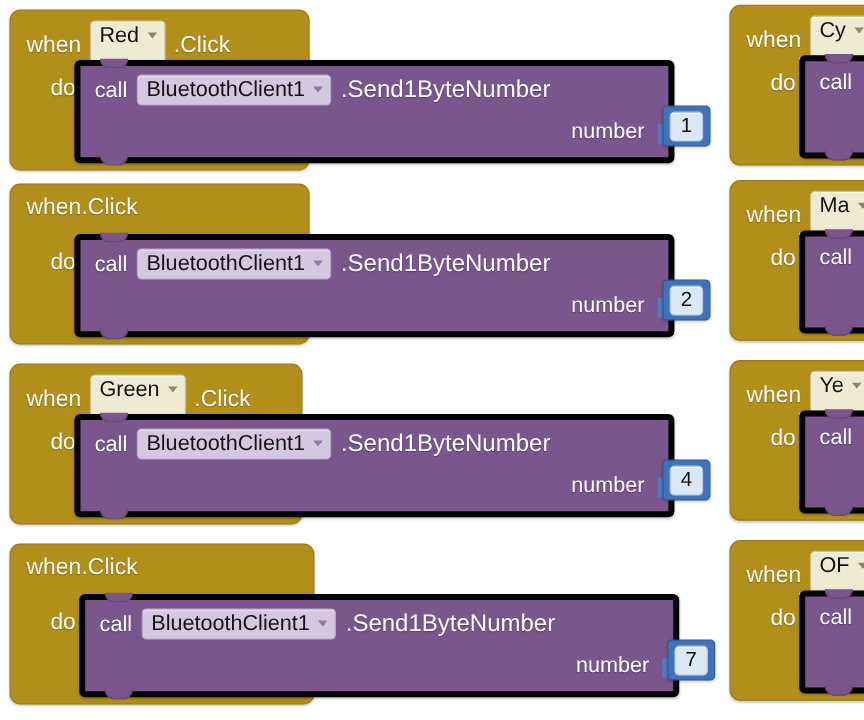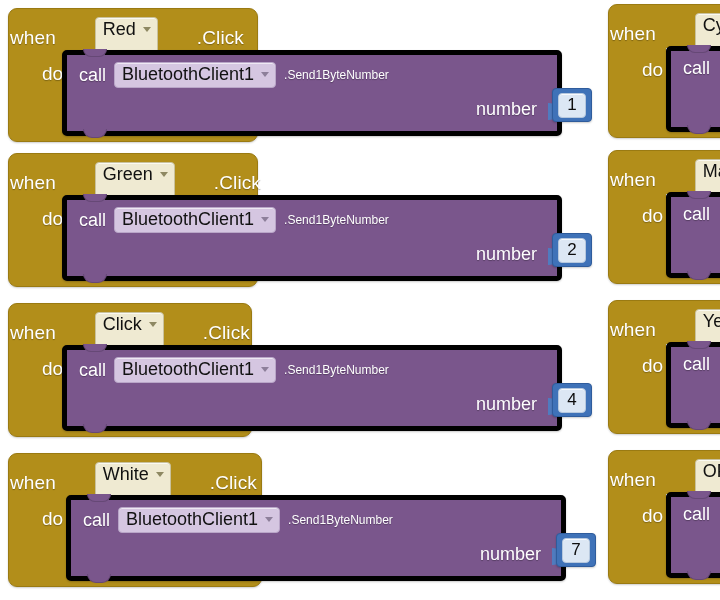--- a/index.html
+++ b/index.html
@@ -35,26 +35,25 @@
     left: 0; top: 0;
     background: #B28E1A;
     border: 1px solid #9a7a12;
     border-radius: 9px;
     box-shadow: 0 1px 2px rgba(0,0,0,0.20);
   }
   
 
   .when-row {
     position: absolute;
-    left: 2px;
+    left: 14px;
     top: 9px;
     display: flex;
     align-items: center;
     white-space: nowrap;
-    gap: 32px;
   }
   .kw {
     color: #ffffff;
     font-size: 19px;
     letter-spacing: 0.1px;
     text-shadow: 0 1px 1px rgba(0,0,0,0.30);
   }
 
   .dropdown {
     display: inline-flex;
@@ -149,21 +148,21 @@
   }
   .comp-dd .dd-text {
     color: #121212;
     font-size: 18px;
     line-height: 21px;
   }
   .comp-dd .dd-arrow { border-top-color: #8d7f9a; }
 
   .method-name {
     color: #ffffff;
-    font-size: 12px;
+    font-size: 20px;
     text-shadow: 0 1px 1px rgba(0,0,0,0.30);
   }
 
   .param-row {
     position: absolute;
     display: flex;
     align-items: flex-end;
     white-space: nowrap;
   }
   .param-label {
@@ -247,24 +246,20 @@
   <div class="num-block" style="left:552px; top:88px; width:38px; height:32px;">
     <span class="num-field">1</span>
   </div>
 
   <div class="event-block" style="left:8px; top:153px; width:248px; height:132px;">
     <div class="event-body" style="width:248px; height:132px;"></div>
     <div class="event-inner-cut" style="left:56px; top:44px; width:192px; height:72px;"></div>
 
     <div class="when-row">
       <span class="kw">when</span>
-      <span class="dropdown">
-        <span class="dd-text">Green</span>
-        <span class="dd-arrow"></span>
-      </span>
       <span class="kw">.Click</span>
     </div>
 
     <div class="do-label" style="top:55px;">do</div>
   </div>
 
   <div class="call-block" style="left:62px; top:195px; width:490px; height:76px;">
     <div class="call-row">
       <span class="call-word">call</span>
       <span class="comp-dd">
@@ -282,21 +277,21 @@
     <span class="num-field">2</span>
   </div>
 
   <div class="event-block" style="left:8px; top:303px; width:242px; height:132px;">
     <div class="event-body" style="width:242px; height:132px;"></div>
     <div class="event-inner-cut" style="left:56px; top:44px; width:186px; height:72px;"></div>
 
     <div class="when-row">
       <span class="kw">when</span>
       <span class="dropdown">
-        <span class="dd-text">Click</span>
+        <span class="dd-text">Green</span>
         <span class="dd-arrow"></span>
       </span>
       <span class="kw">.Click</span>
     </div>
 
     <div class="do-label" style="top:55px;">do</div>
   </div>
 
   <div class="call-block" style="left:62px; top:345px; width:490px; height:76px;">
     <div class="call-row">
@@ -315,24 +310,20 @@
   <div class="num-block" style="left:552px; top:383px; width:38px; height:32px;">
     <span class="num-field">4</span>
   </div>
 
   <div class="event-block" style="left:8px; top:453px; width:252px; height:132px;">
     <div class="event-body" style="width:252px; height:132px;"></div>
     <div class="event-inner-cut" style="left:60px; top:44px; width:192px; height:72px;"></div>
 
     <div class="when-row">
       <span class="kw">when</span>
-      <span class="dropdown">
-        <span class="dd-text">White</span>
-        <span class="dd-arrow"></span>
-      </span>
       <span class="kw">.Click</span>
     </div>
 
     <div class="do-label" style="top:55px;">do</div>
   </div>
 
   <div class="call-block" style="left:66px; top:495px; width:490px; height:76px;">
     <div class="call-row">
       <span class="call-word">call</span>
       <span class="comp-dd">

